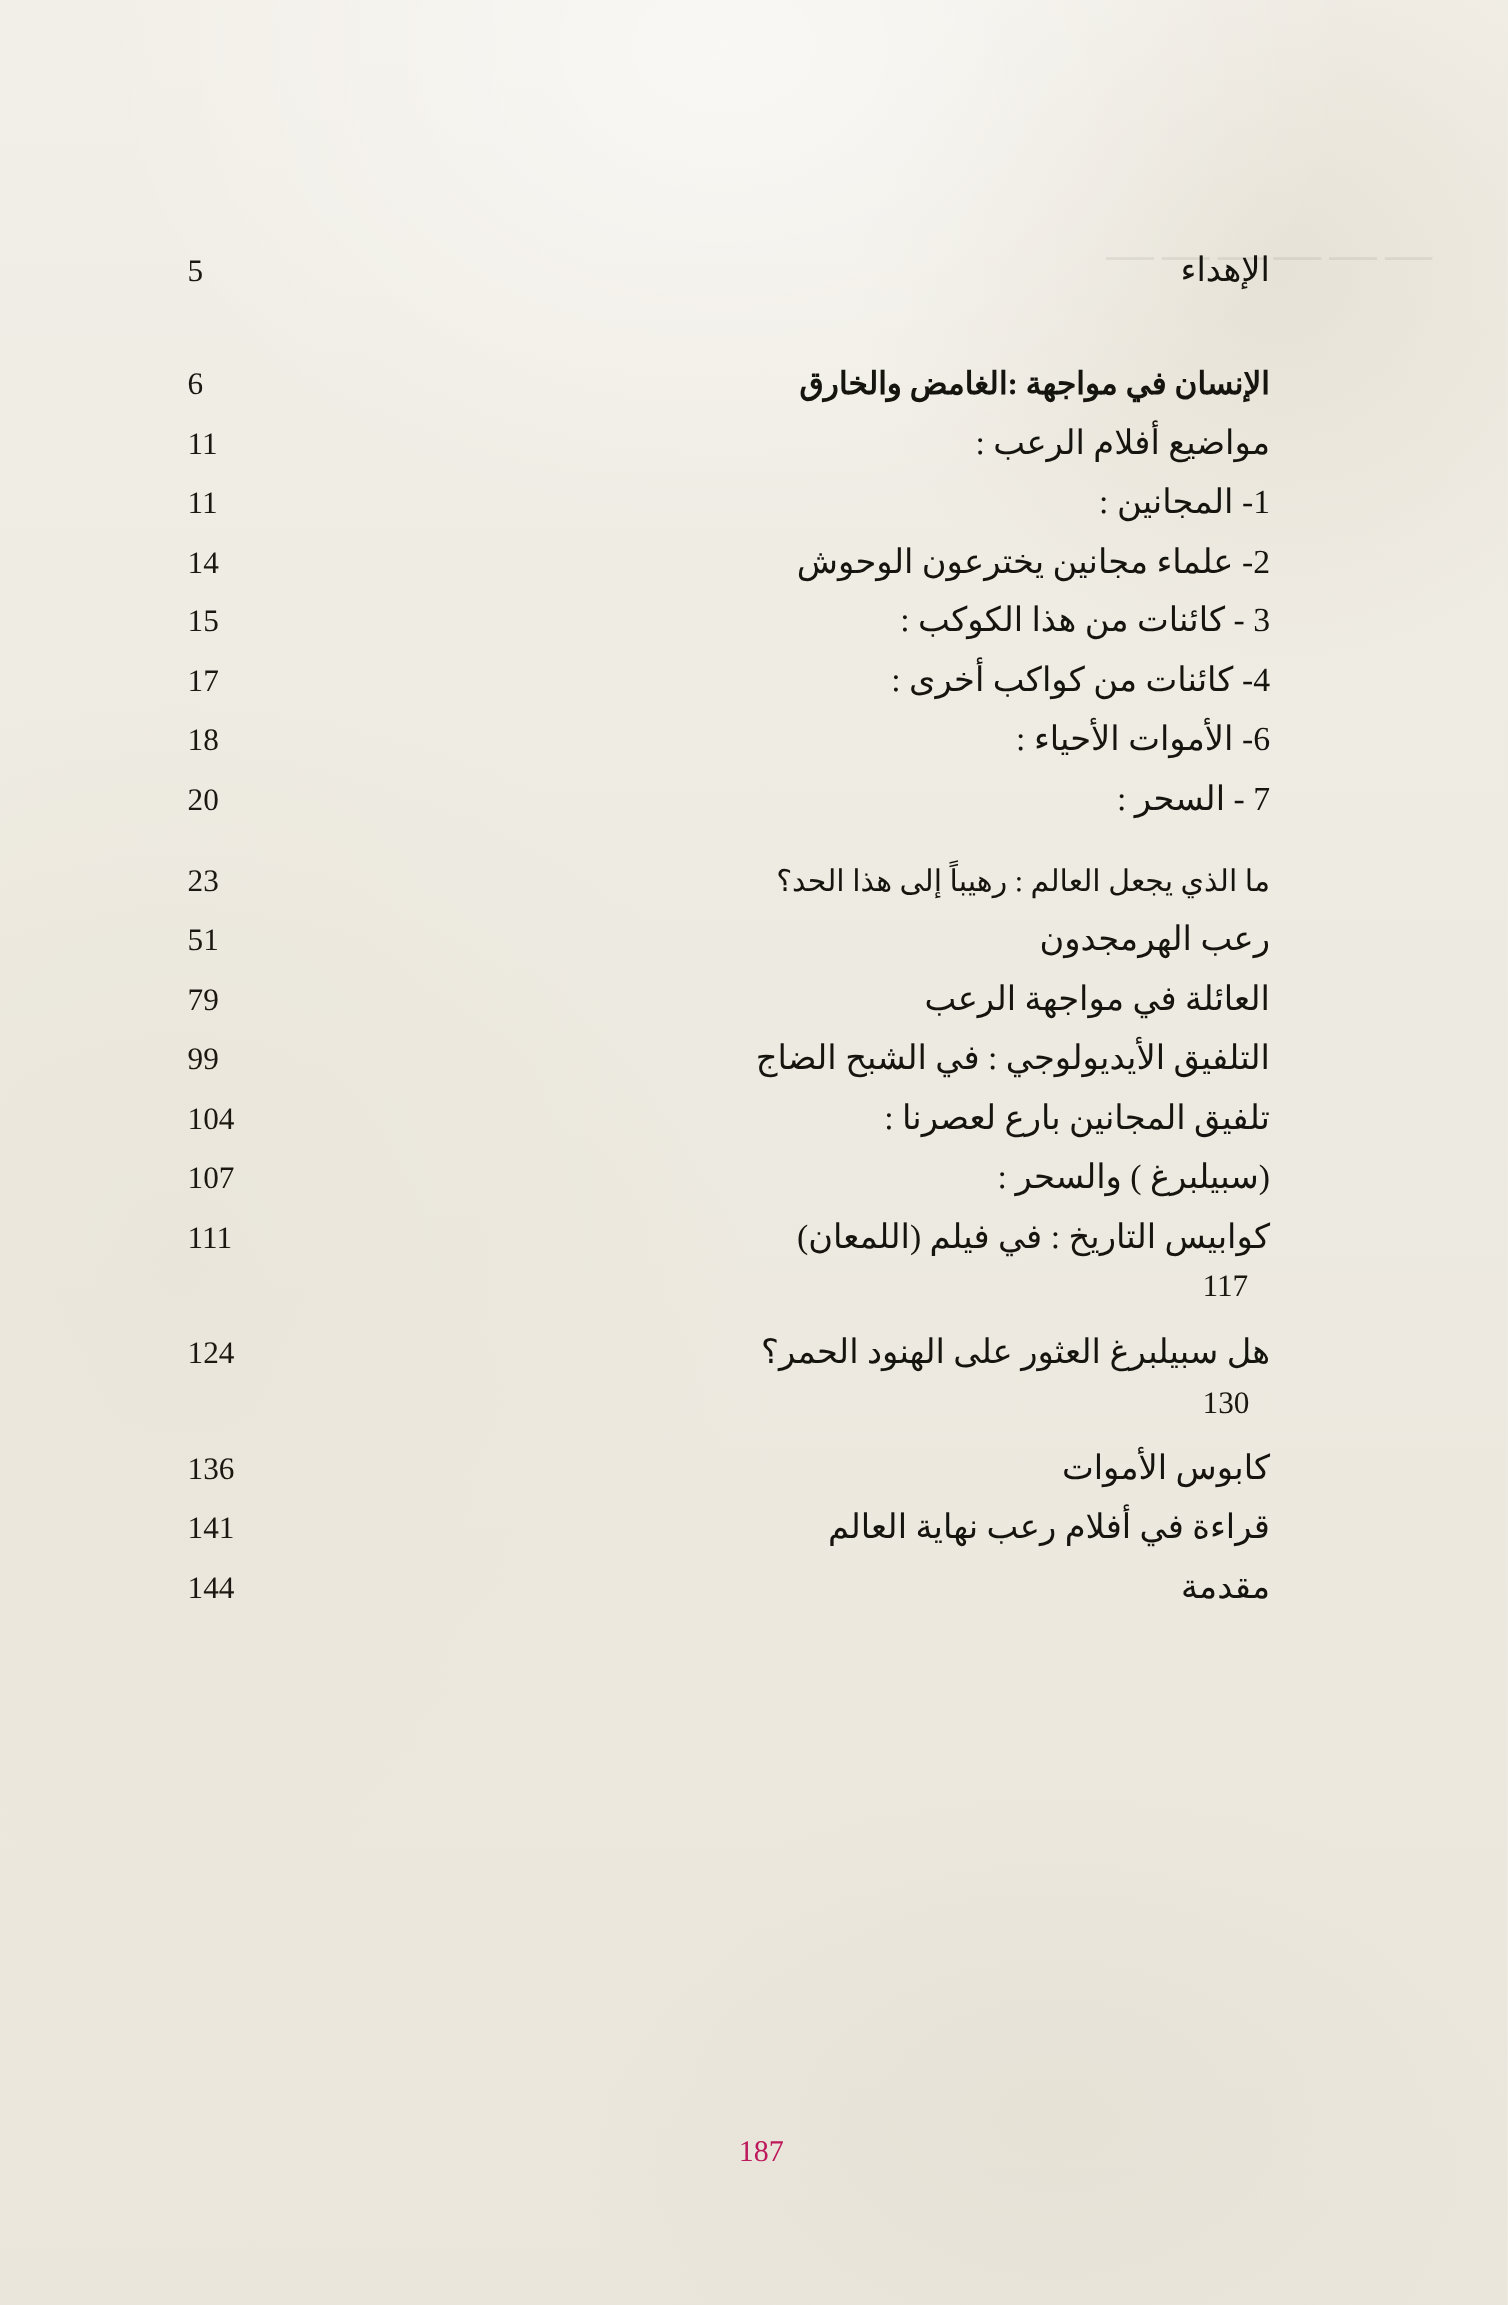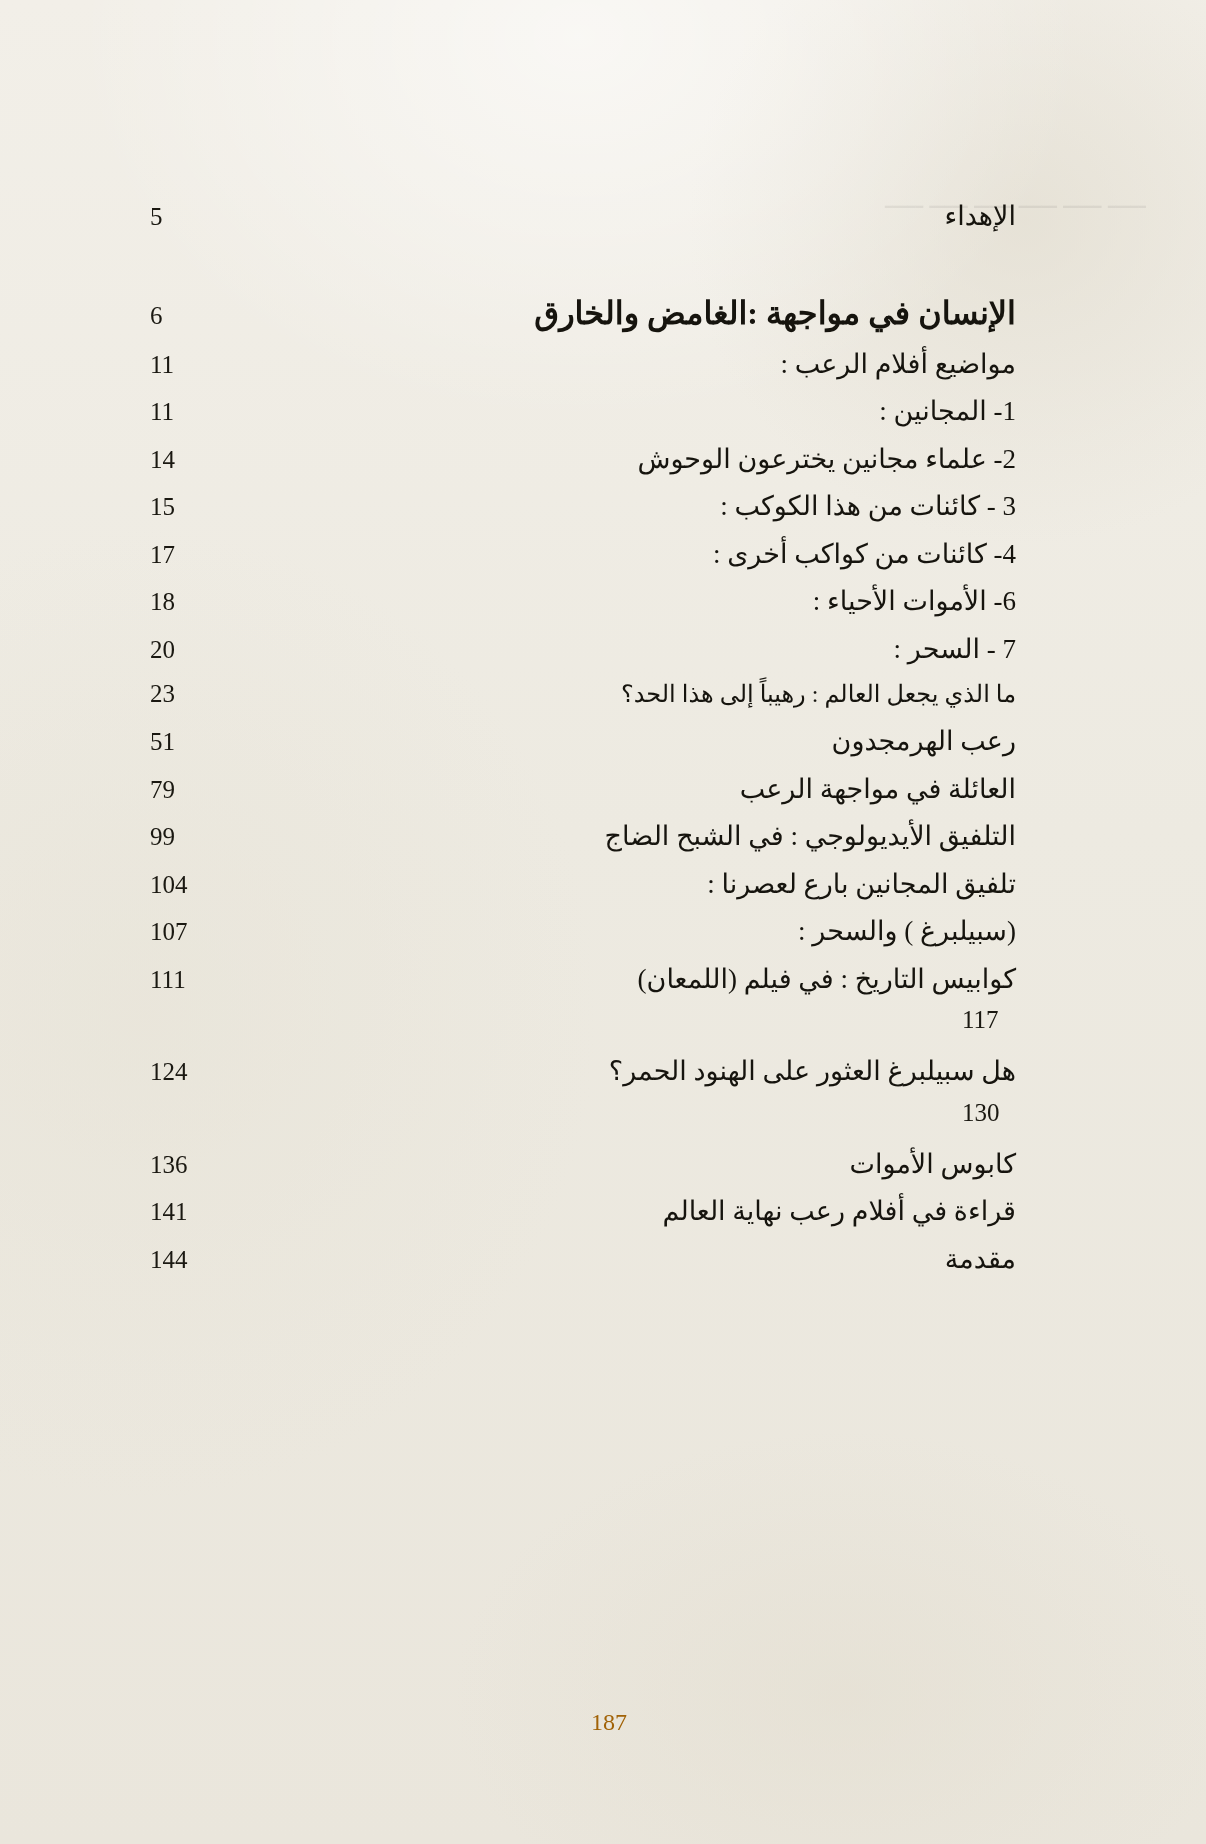--- a/index.html
+++ b/index.html
@@ -61,42 +61,43 @@
   }
   .toc-label {
     font-size: 27px;
     line-height: 1.5;
     text-align: center;
     white-space: nowrap;
     color: #16140e;
   }
   .toc-row.bold .toc-label {
     font-weight: bold;
-    font-size: 32px;
+    font-size: 25px;
   }
   .toc-row.small .toc-label {
     font-size: 24px;
+    margin-top: 22px;
   }
   .toc-page {
     font-family: "Liberation Serif", serif;
     font-size: 25px;
     direction: ltr;
     text-align: left;
     color: #1a1811;
     min-width: 54px;
   }
   .folio {
     position: absolute;
     bottom: 108px;
     left: 0;
     right: 0;
     text-align: center;
     font-size: 24px;
     direction: ltr;
-    color: #a16207;
+    color: #be185d;
     padding-left: 12px;
   }
   
   .bleed-through {
     position: absolute;
     top: 170px;
     left: 60px;
     right: 60px;
     height: 120px;
     opacity: 0.06;

